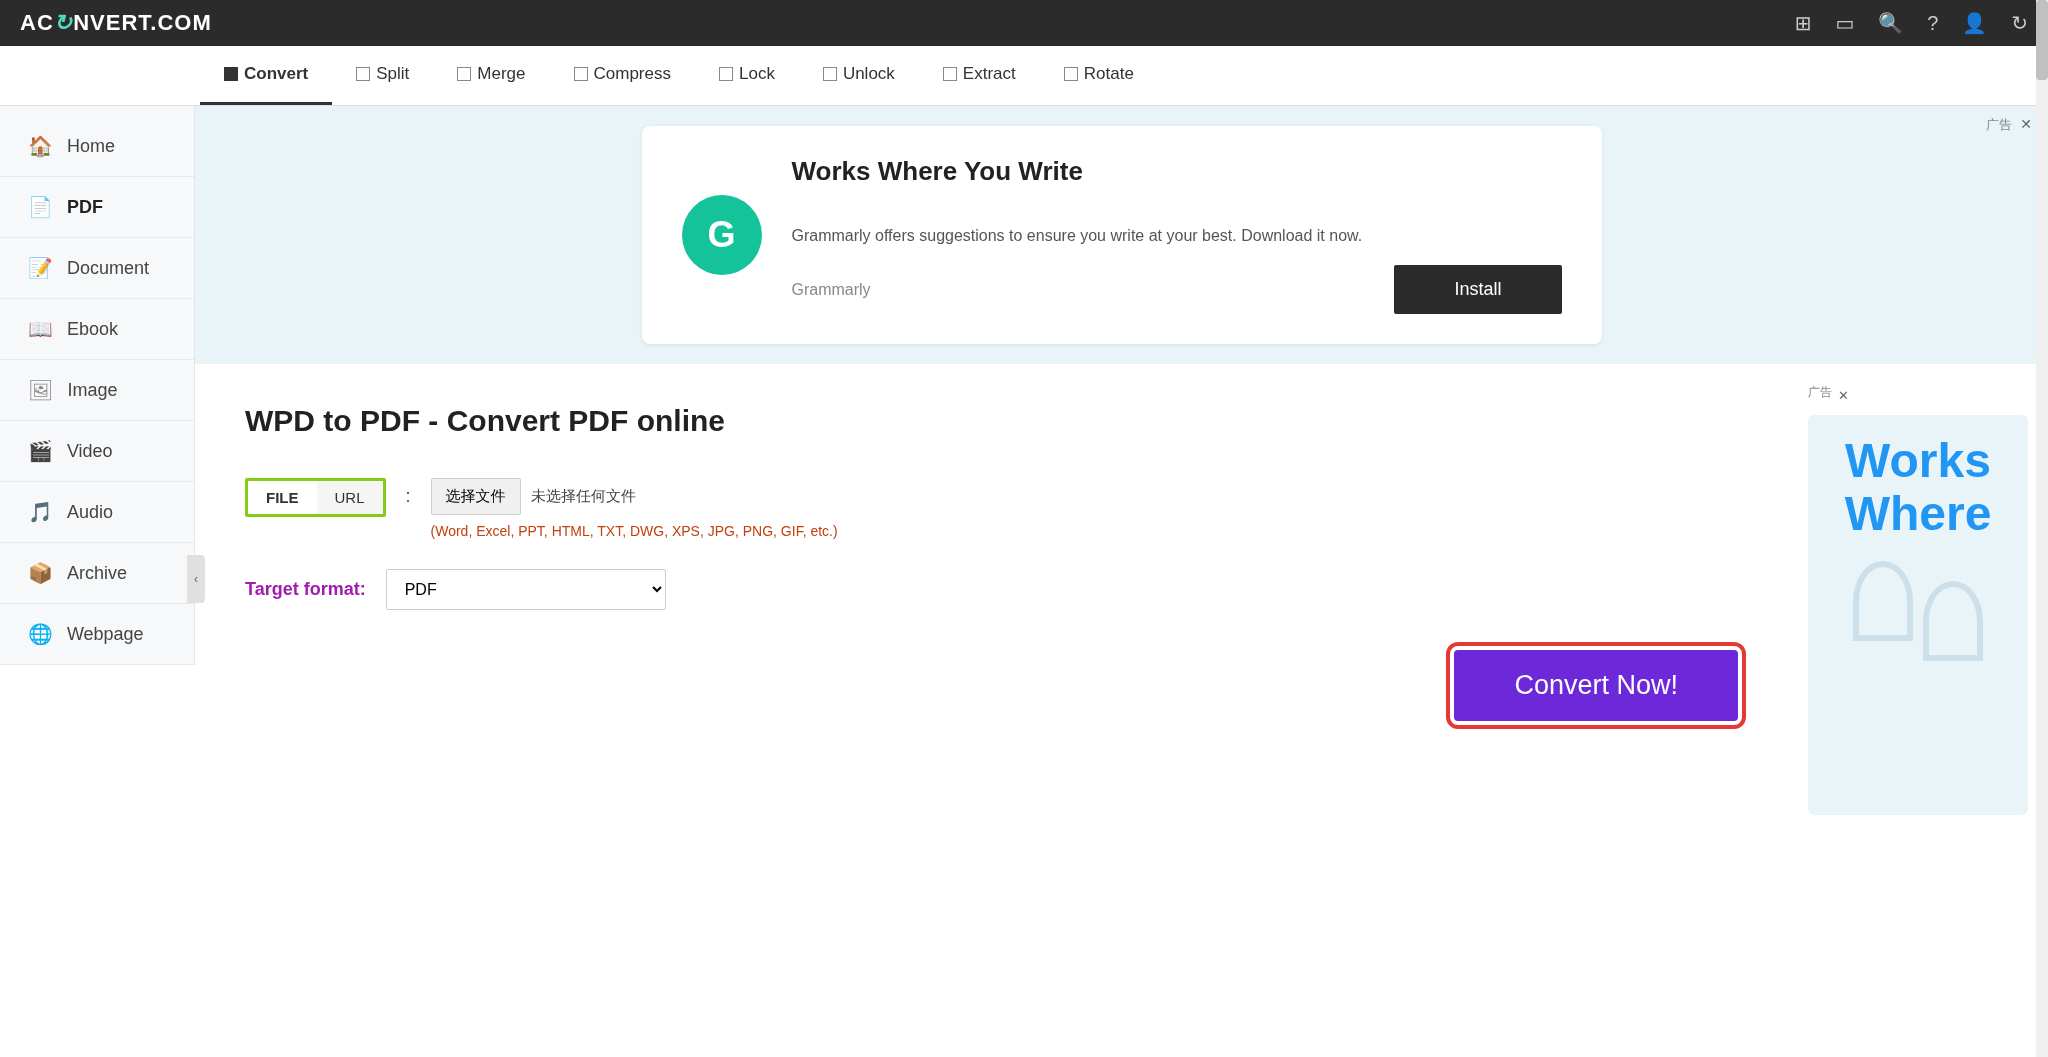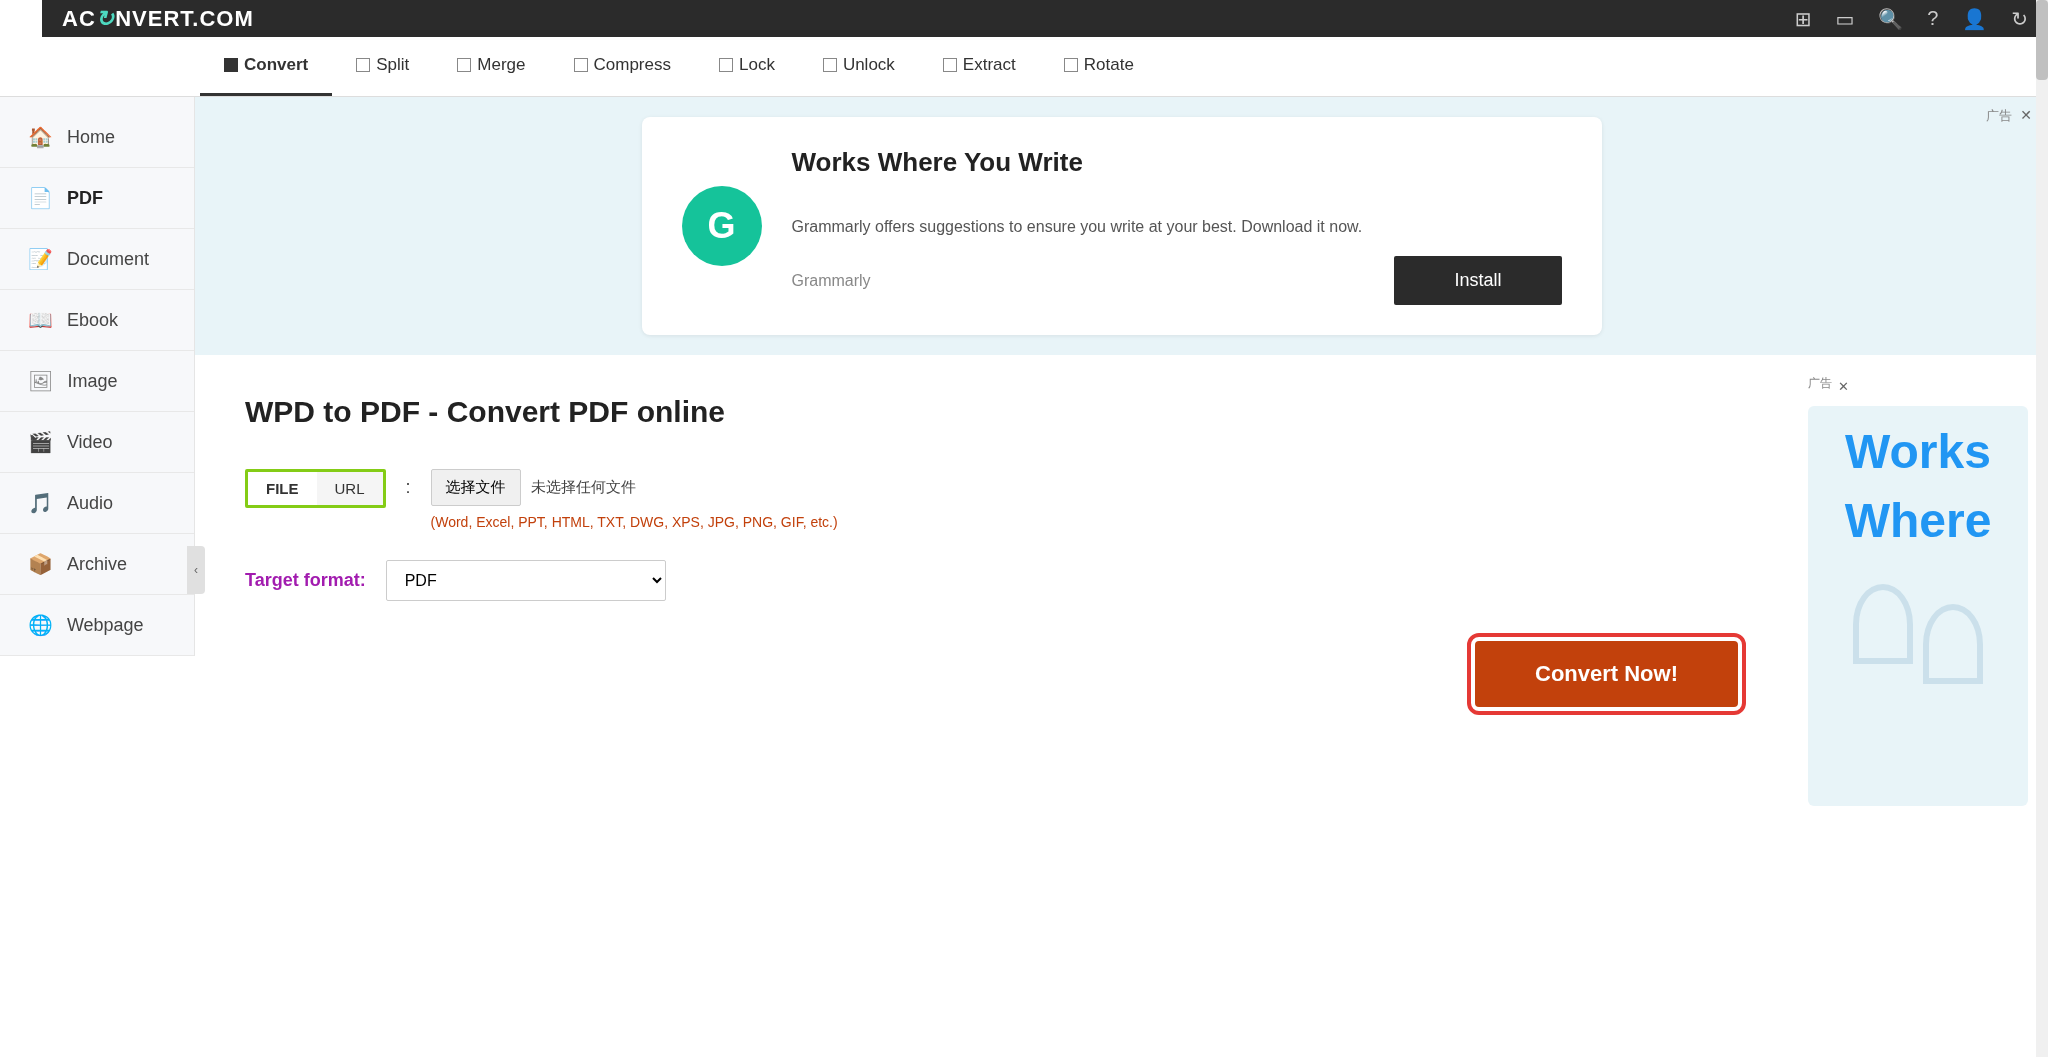--- a/index.html
+++ b/index.html
@@ -1,26 +1,25 @@
 <!DOCTYPE html>
 <html><head>
   <meta charset="utf-8">
   <style>
     * { margin: 0; padding: 0; box-sizing: border-box; }
     body { font-family: Arial, sans-serif; background: #fff; width: 2048px; height: 1057px; overflow: hidden; }
 
     
     .navbar {
       background: #2b2b2b;
-      height: 37px;
+      height: 46px;
       display: flex;
       align-items: center;
       justify-content: space-between;
       padding: 0 20px;
-      margin-left: 42px;
     }
     .navbar-logo {
       color: #fff;
       font-size: 22px;
       font-weight: bold;
       letter-spacing: 1px;
     }
     .navbar-logo .logo-icon {
       color: #4dd9c0;
       font-style: italic;
@@ -248,31 +247,30 @@
       background: #fff;
     }
 
     
     .convert-btn-wrapper {
       display: flex;
       justify-content: flex-end;
       margin-top: 20px;
     }
     .convert-btn {
-      background: #c2410c;
+      background: #6d28d9;
       color: #fff;
       border: none;
       padding: 20px 60px;
-      font-size: 22px;
+      font-size: 27px;
       cursor: pointer;
       border-radius: 4px;
       outline: 4px solid #e53935;
       outline-offset: 4px;
       min-width: 260px;
-      font-weight: bold;
     }
 
     
     .right-ad {
       width: 260px;
       flex-shrink: 0;
       padding: 20px;
       position: relative;
     }
     .right-ad-label {
@@ -289,21 +287,20 @@
     .right-ad-content {
       background: #e8f4f8;
       border-radius: 6px;
       padding: 20px;
       min-height: 400px;
       display: flex;
       flex-direction: column;
       align-items: center;
       justify-content: flex-start;
       overflow: hidden;
-      gap: 16px;
     }
     .right-ad-text {
       font-size: 48px;
       font-weight: bold;
       color: #2196f3;
       line-height: 1.1;
       text-align: center;
     }
 
     

